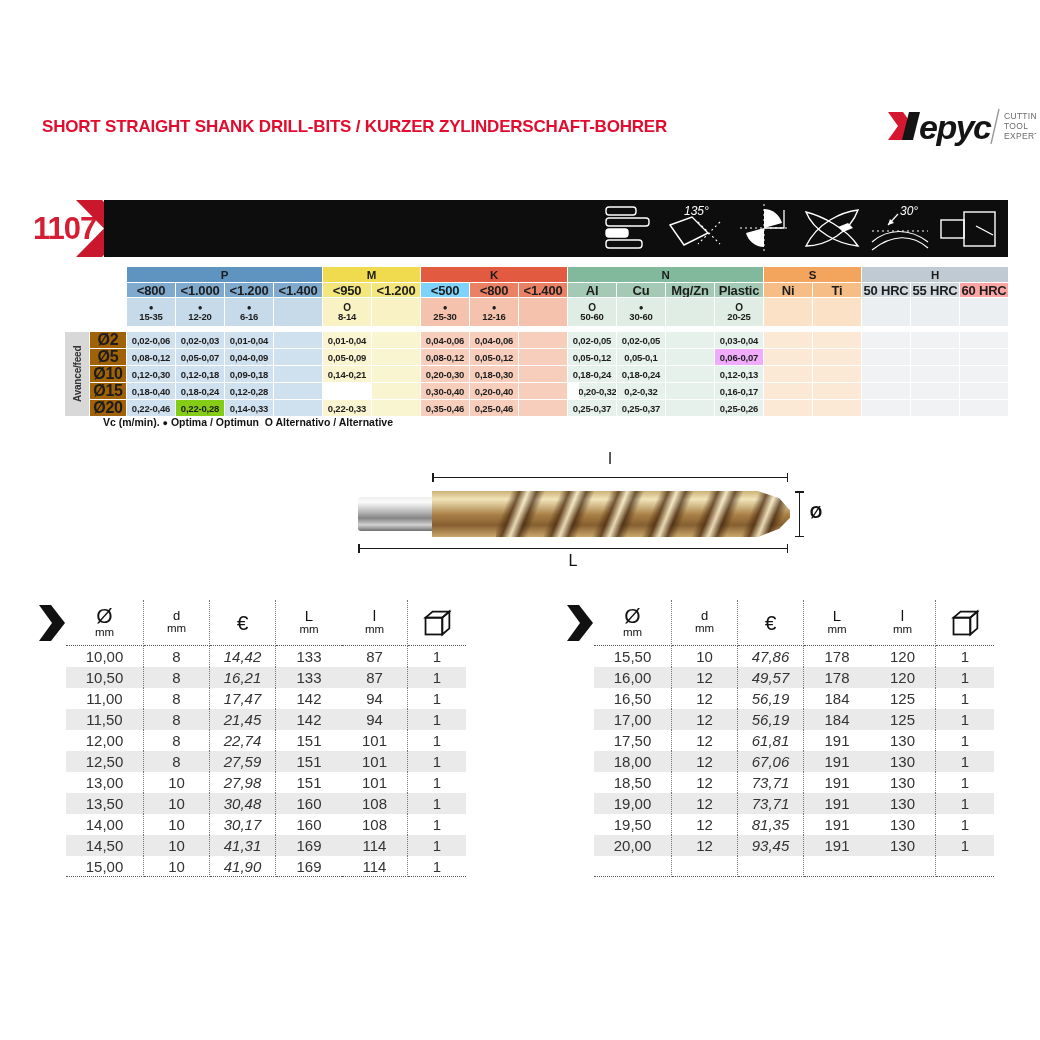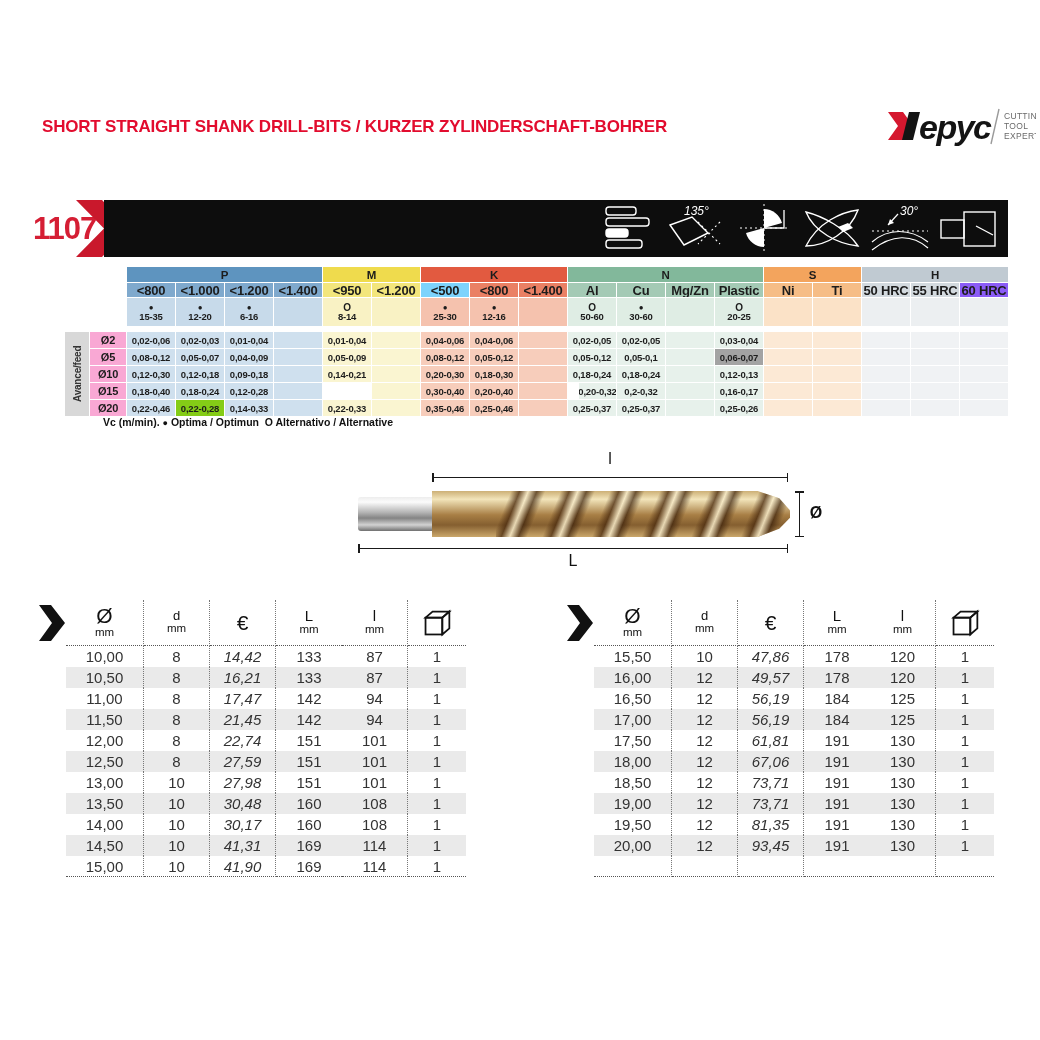--- a/index.html
+++ b/index.html
@@ -27,21 +27,21 @@
          grid-template-columns:24px 36px repeat(18,1fr);
          grid-template-rows:15px 14px 28px 4px 16px 16px 16px 16px 16px;
          column-gap:1px;row-gap:1px;}
   .sc{display:flex;align-items:center;justify-content:center;color:#1c1c1c;
       font-size:9.5px;font-weight:bold;letter-spacing:-0.2px;white-space:nowrap;overflow:hidden;}
   .sc-group{font-size:11.5px;}
   .sc-sub{font-size:13px;text-align:center;}
   .sc-vc{flex-direction:column;line-height:10px;}
   .sc-vc .dot{font-size:8px;line-height:9px;}
   .sc-vc .alt{font-size:10px;font-weight:bold;line-height:9px;}
-  .sc-dia{background:#f9a8d4;font-size:11px;}
+  .sc-dia{background:#a16207;font-size:16px;}
   .sc-axis{background:#d8d8d8;writing-mode:vertical-rl;transform:rotate(180deg);
            font-size:10px;font-weight:bold;color:#333;}
   .legend{position:absolute;left:103px;top:416px;font-size:10.5px;font-weight:bold;color:#111;}
   .legend .dot{font-size:9px;}
 
   
   .dim-h{position:absolute;border-top:1.5px solid #1a1a1a;}
   .dim-h::before,.dim-h::after{content:"";position:absolute;top:-5px;width:1.5px;height:9px;background:#1a1a1a;}
   .dim-h::before{left:0;} .dim-h::after{right:0;}
   .dim-v{position:absolute;border-left:1.5px solid #1a1a1a;}
@@ -215,21 +215,21 @@
       <div class="sc sc-group" style="grid-area: 1 / 16 / auto / span 2; background: rgb(243, 164, 93);">S</div>
       <div class="sc sc-sub" style="grid-area: 2 / 16; background: rgb(246, 189, 134);">Ni</div>
       <div class="sc sc-vc" style="grid-area: 3 / 16; background: rgb(251, 226, 199);"></div>
       <div class="sc sc-sub" style="grid-area: 2 / 17; background: rgb(246, 189, 134);">Ti</div>
       <div class="sc sc-vc" style="grid-area: 3 / 17; background: rgb(251, 226, 199);"></div>
       <div class="sc sc-group" style="grid-area: 1 / 18 / auto / span 3; background: rgb(192, 202, 210);">H</div>
       <div class="sc sc-sub" style="grid-area: 2 / 18; background: rgb(211, 218, 223);">50 HRC</div>
       <div class="sc sc-vc" style="grid-area: 3 / 18; background: rgb(236, 239, 241);"></div>
       <div class="sc sc-sub" style="grid-area: 2 / 19; background: rgb(211, 218, 223);">55 HRC</div>
       <div class="sc sc-vc" style="grid-area: 3 / 19; background: rgb(236, 239, 241);"></div>
-      <div class="sc sc-sub" style="grid-area: 2 / 20; background: #8b5cf6;">60 HRC</div>
+      <div class="sc sc-sub" style="grid-area: 2 / 20; background: #fca5a5;">60 HRC</div>
       <div class="sc sc-vc" style="grid-area: 3 / 20; background: rgb(236, 239, 241);"></div>
       <div class="sc sc-axis" style="grid-area: 5 / 1 / span 5;">Avance/feed</div>
       <div class="sc sc-dia" style="grid-area: 5 / 2;">Ø2</div>
       <div class="sc " style="grid-area: 5 / 3; background: rgb(207, 224, 238);">0,02-0,06</div>
       <div class="sc " style="grid-area: 5 / 4; background: rgb(207, 224, 238);">0,02-0,03</div>
       <div class="sc " style="grid-area: 5 / 5; background: rgb(207, 224, 238);">0,01-0,04</div>
       <div class="sc " style="grid-area: 5 / 6; background: rgb(207, 224, 238);"></div>
       <div class="sc " style="grid-area: 5 / 7; background: rgb(250, 245, 209);">0,01-0,04</div>
       <div class="sc " style="grid-area: 5 / 8; background: rgb(250, 245, 209);"></div>
       <div class="sc " style="grid-area: 5 / 9; background: rgb(247, 205, 187);">0,04-0,06</div>
@@ -250,21 +250,21 @@
       <div class="sc " style="grid-area: 6 / 5; background: rgb(207, 224, 238);">0,04-0,09</div>
       <div class="sc " style="grid-area: 6 / 6; background: rgb(207, 224, 238);"></div>
       <div class="sc " style="grid-area: 6 / 7; background: rgb(250, 245, 209);">0,05-0,09</div>
       <div class="sc " style="grid-area: 6 / 8; background: rgb(250, 245, 209);"></div>
       <div class="sc " style="grid-area: 6 / 9; background: rgb(247, 205, 187);">0,08-0,12</div>
       <div class="sc " style="grid-area: 6 / 10; background: rgb(247, 205, 187);">0,05-0,12</div>
       <div class="sc " style="grid-area: 6 / 11; background: rgb(247, 205, 187);"></div>
       <div class="sc " style="grid-area: 6 / 12; background: rgb(231, 241, 235);">0,05-0,12</div>
       <div class="sc " style="grid-area: 6 / 13; background: rgb(231, 241, 235);">0,05-0,1</div>
       <div class="sc " style="grid-area: 6 / 14; background: rgb(231, 241, 235);"></div>
-      <div class="sc " style="grid-area: 6 / 15; background: #a3a3a3;">0,06-0,07</div>
+      <div class="sc " style="grid-area: 6 / 15; background: #f0abfc;">0,06-0,07</div>
       <div class="sc " style="grid-area: 6 / 16; background: rgb(252, 233, 213);"></div>
       <div class="sc " style="grid-area: 6 / 17; background: rgb(252, 233, 213);"></div>
       <div class="sc " style="grid-area: 6 / 18; background: rgb(240, 242, 244);"></div>
       <div class="sc " style="grid-area: 6 / 19; background: rgb(240, 242, 244);"></div>
       <div class="sc " style="grid-area: 6 / 20; background: rgb(240, 242, 244);"></div>
       <div class="sc sc-dia" style="grid-area: 7 / 2;">Ø10</div>
       <div class="sc " style="grid-area: 7 / 3; background: rgb(207, 224, 238);">0,12-0,30</div>
       <div class="sc " style="grid-area: 7 / 4; background: rgb(207, 224, 238);">0,12-0,18</div>
       <div class="sc " style="grid-area: 7 / 5; background: rgb(207, 224, 238);">0,09-0,18</div>
       <div class="sc " style="grid-area: 7 / 6; background: rgb(207, 224, 238);"></div>

